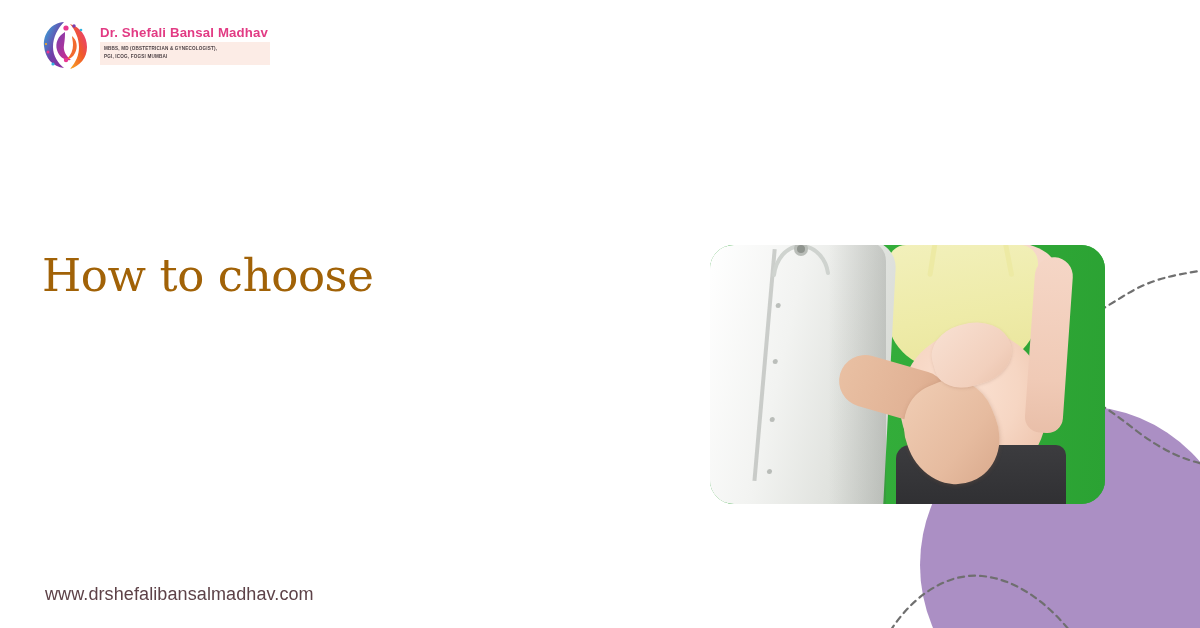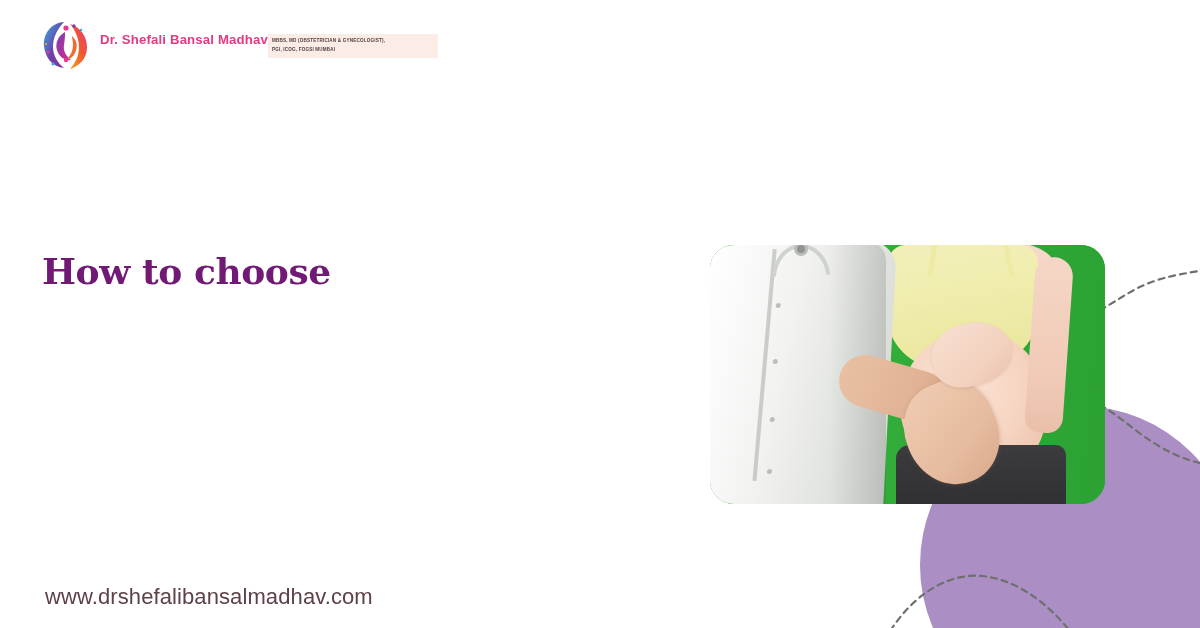--- a/index.html
+++ b/index.html
@@ -46,21 +46,21 @@
     gap:8px;
     z-index:5;
   }
   .logo-mark {
     width:52px;
     height:54px;
     flex:0 0 auto;
   }
   .logo-text {
     display:flex;
-    flex-direction:row;
+    flex-direction:column;
     justify-content:center;
   }
   .logo-name {
     font-size:13.2px;
     font-weight:bold;
     letter-spacing:0.15px;
     color:#e23b84;
     line-height:1.15;
     white-space:nowrap;
   }
@@ -81,43 +81,43 @@
 
   
   .headline-block {
     position:absolute;
     left:42px;
     top:252px;
     z-index:5;
   }
   .eyebrow {
     font-family:"DejaVu Serif", serif;
-    font-size:36px;
-    font-weight:bold;
-    color:#701a75;
+    font-size:45px;
+    font-weight:normal;
+    color:#a16207;
     line-height:1.08;
     letter-spacing:-0.4px;
   }
   .title {
     font-family:"DejaVu Serif", serif;
     font-size:56px;
     font-weight:bold;
     color:#5c4a9e;
     line-height:1.05;
     letter-spacing:-0.6px;
     margin-top:6px;
   }
   .title .line2 { display:block; }
 
   
   .site-url {
     position:absolute;
     left:45px;
     top:584px;
-    font-size:22px;
+    font-size:18px;
     color:#5d4248;
     letter-spacing:0.1px;
     z-index:5;
   }
 
   
   .photo-frame {
     position:absolute;
     left:710px;
     top:245px;

